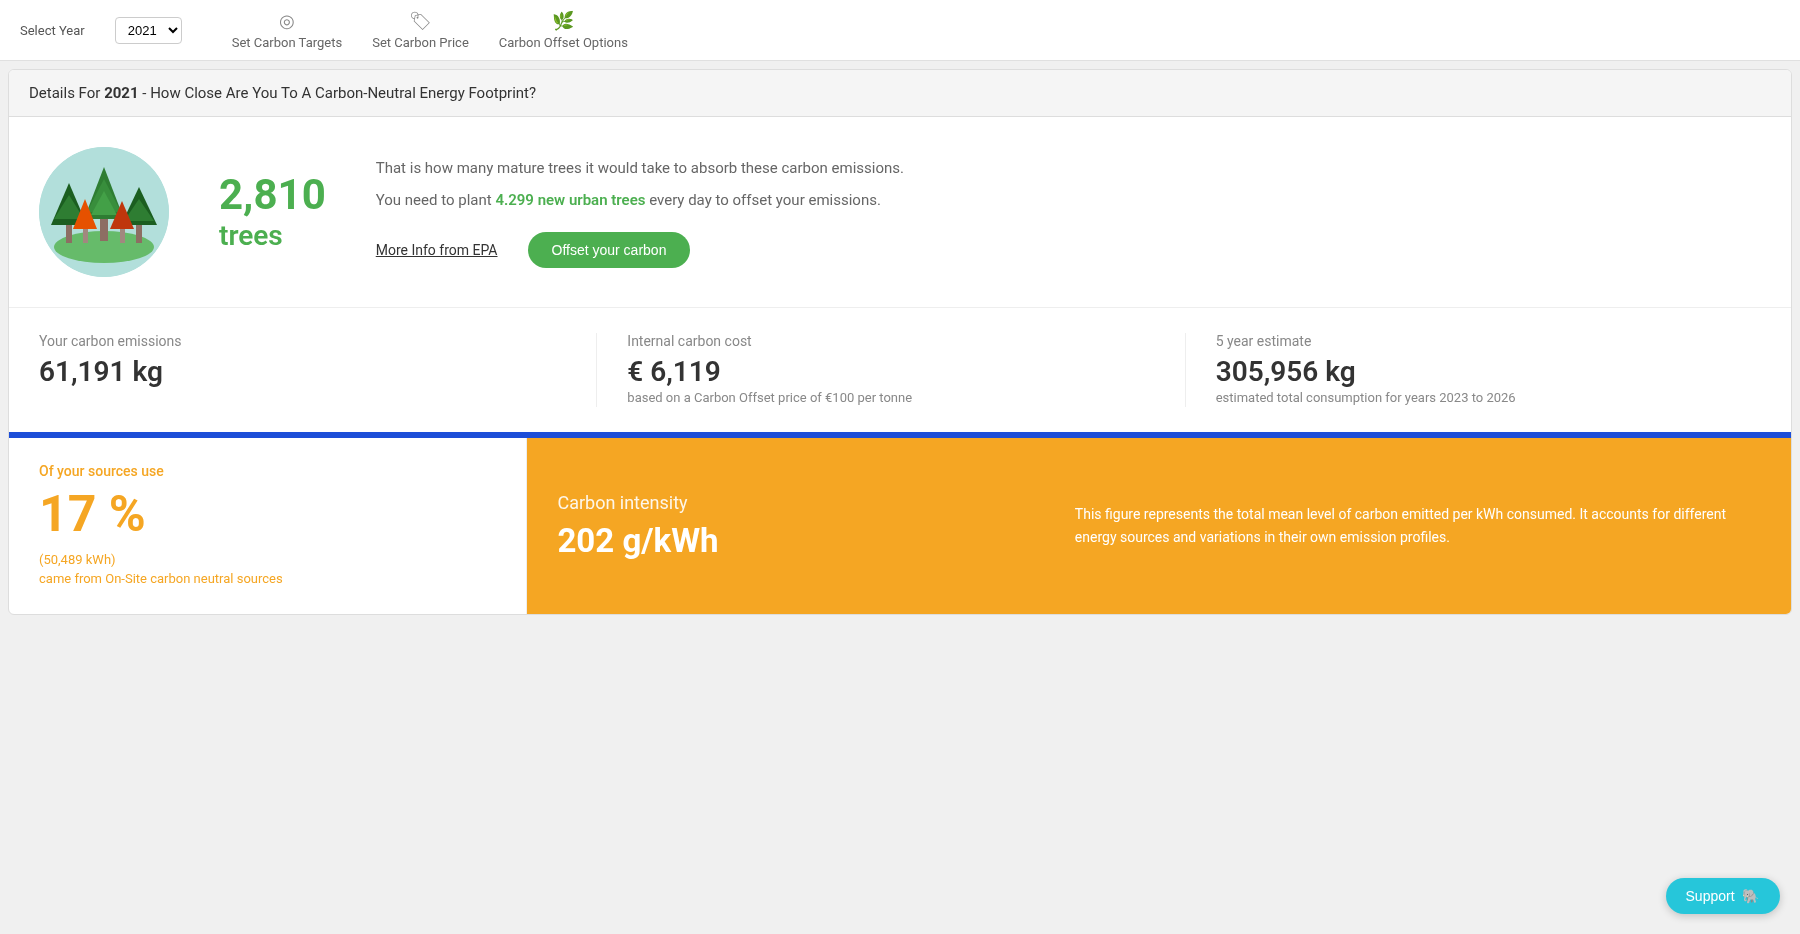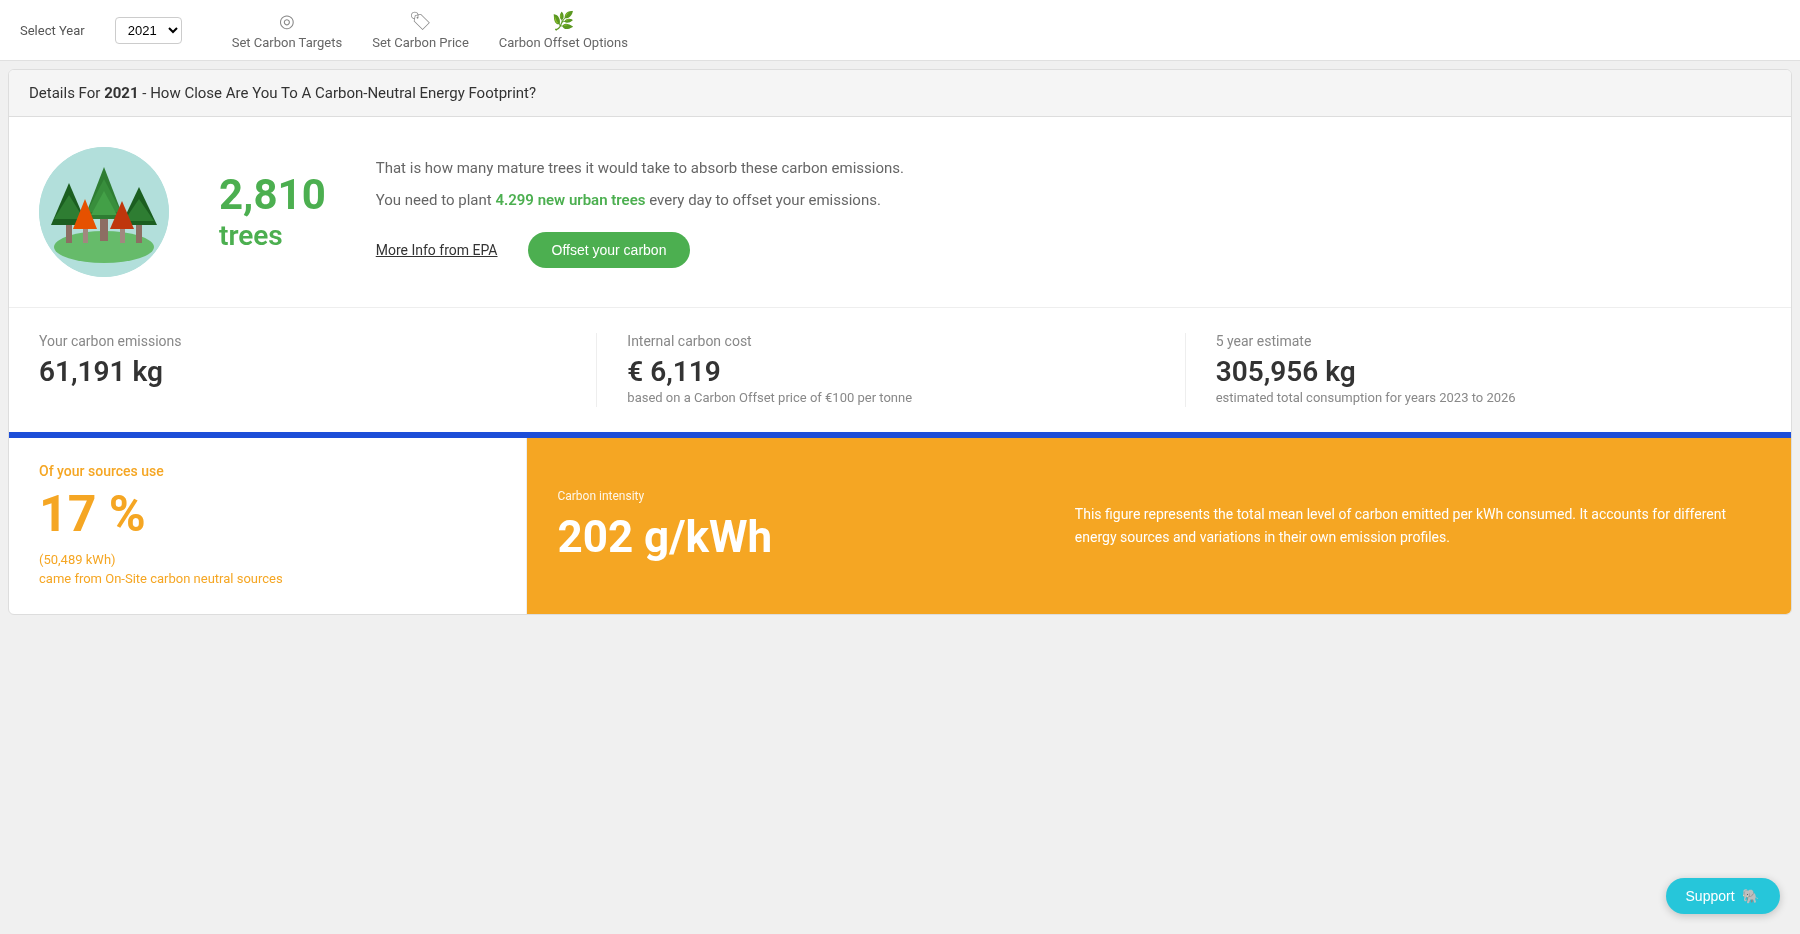--- a/index.html
+++ b/index.html
@@ -192,26 +192,26 @@
     }
     .carbon-intensity-block {
       flex: 1;
       background: #f5a623;
       padding: 25px 30px;
       display: flex;
       flex-direction: column;
       justify-content: center;
     }
     .ci-label {
-      font-size: 12px;
+      font-size: 18px;
       color: rgba(255,255,255,0.9);
       margin-bottom: 8px;
     }
     .ci-value {
-      font-size: 44px;
+      font-size: 33px;
       font-weight: 700;
       color: #fff;
     }
     .ci-description {
       flex: 1.2;
       background: #f5a623;
       padding: 25px 30px;
       display: flex;
       align-items: center;
     }

